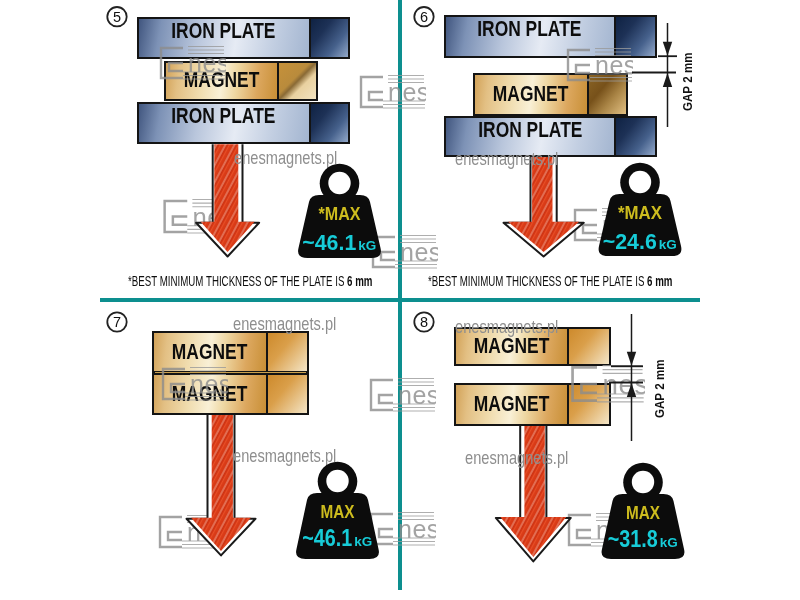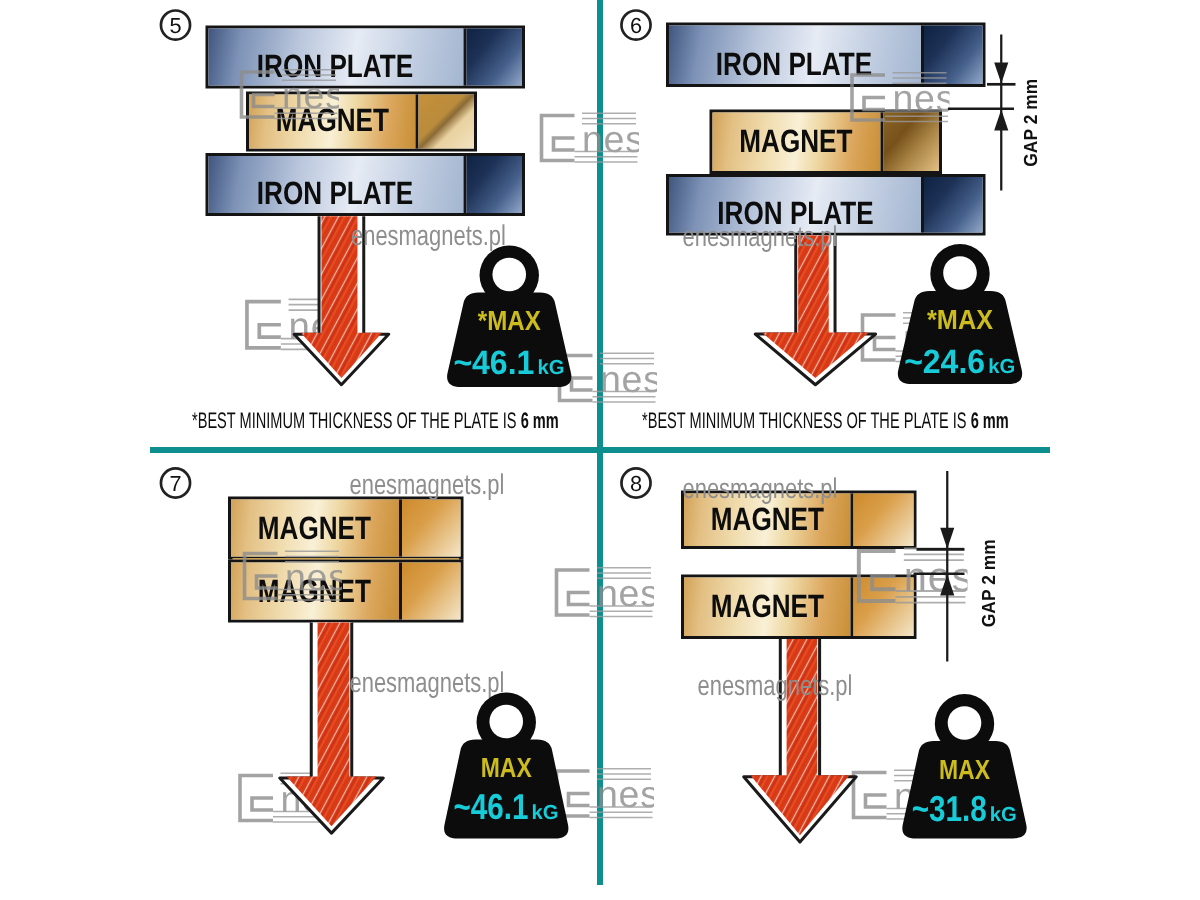--- a/index.html
+++ b/index.html
@@ -1,18 +1,18 @@
 <!DOCTYPE html>
 <html><head><meta charset="utf-8"><style>
 *{margin:0;padding:0;box-sizing:border-box}
 html,body{width:800px;height:600px;background:#fff;overflow:hidden}
 #page{position:relative;width:800px;height:600px;background:#fff;font-family:"Liberation Sans",sans-serif}
 .teal{position:absolute;background:#0d8f8f}
 .blk{position:absolute;border:2.5px solid #141414;display:flex}
-.pf{height:100%;border-right:2.5px solid #141414;display:flex;align-items:flex-end;justify-content:center;
+.pf{height:100%;border-right:2.5px solid #141414;display:flex;align-items:flex-start;justify-content:center;
  background:linear-gradient(100deg,#41567f 0%,#7d92b6 13%,#b9c6dc 35%,#e6ebf4 57%,#c3cfe2 78%,#a3b5d0 100%)}
 .ps{height:100%;flex:1;background:linear-gradient(128deg,#0f2243 0%,#1d3156 32%,#46618c 68%,#93a9ca 100%)}
 .mf{height:100%;border-right:2.5px solid #141414;display:flex;align-items:center;justify-content:center;
  background:linear-gradient(97deg,#d2a258 0%,#e3c084 12%,#f0dcae 32%,#f9f0d6 50%,#eed7a2 63%,#dca75e 82%,#c88f36 100%)}
 .ms{height:100%;flex:1;background:linear-gradient(135deg,#c6913a 0%,#b98b3c 42%,#8a6a35 50%,#e9d1a0 64%,#f2e3c0 100%)}
 .ms6{height:100%;flex:1;background:linear-gradient(130deg,#8a6425 0%,#77511a 35%,#a98445 62%,#e2c083 100%)}
 .ms2{height:100%;flex:1;background:linear-gradient(130deg,#cd8a2c 0%,#da9f4a 40%,#f4e6c8 100%)}
 .lb{font-weight:bold;font-size:21.5px;color:#0d0d0d;white-space:nowrap;display:inline-block;transform:scaleX(0.81);letter-spacing:0}
 .wm{position:absolute}
 .wt{position:absolute;font-size:19px;color:#8e8e8e;white-space:nowrap;transform:scaleX(0.77);transform-origin:0 0;line-height:19px}

